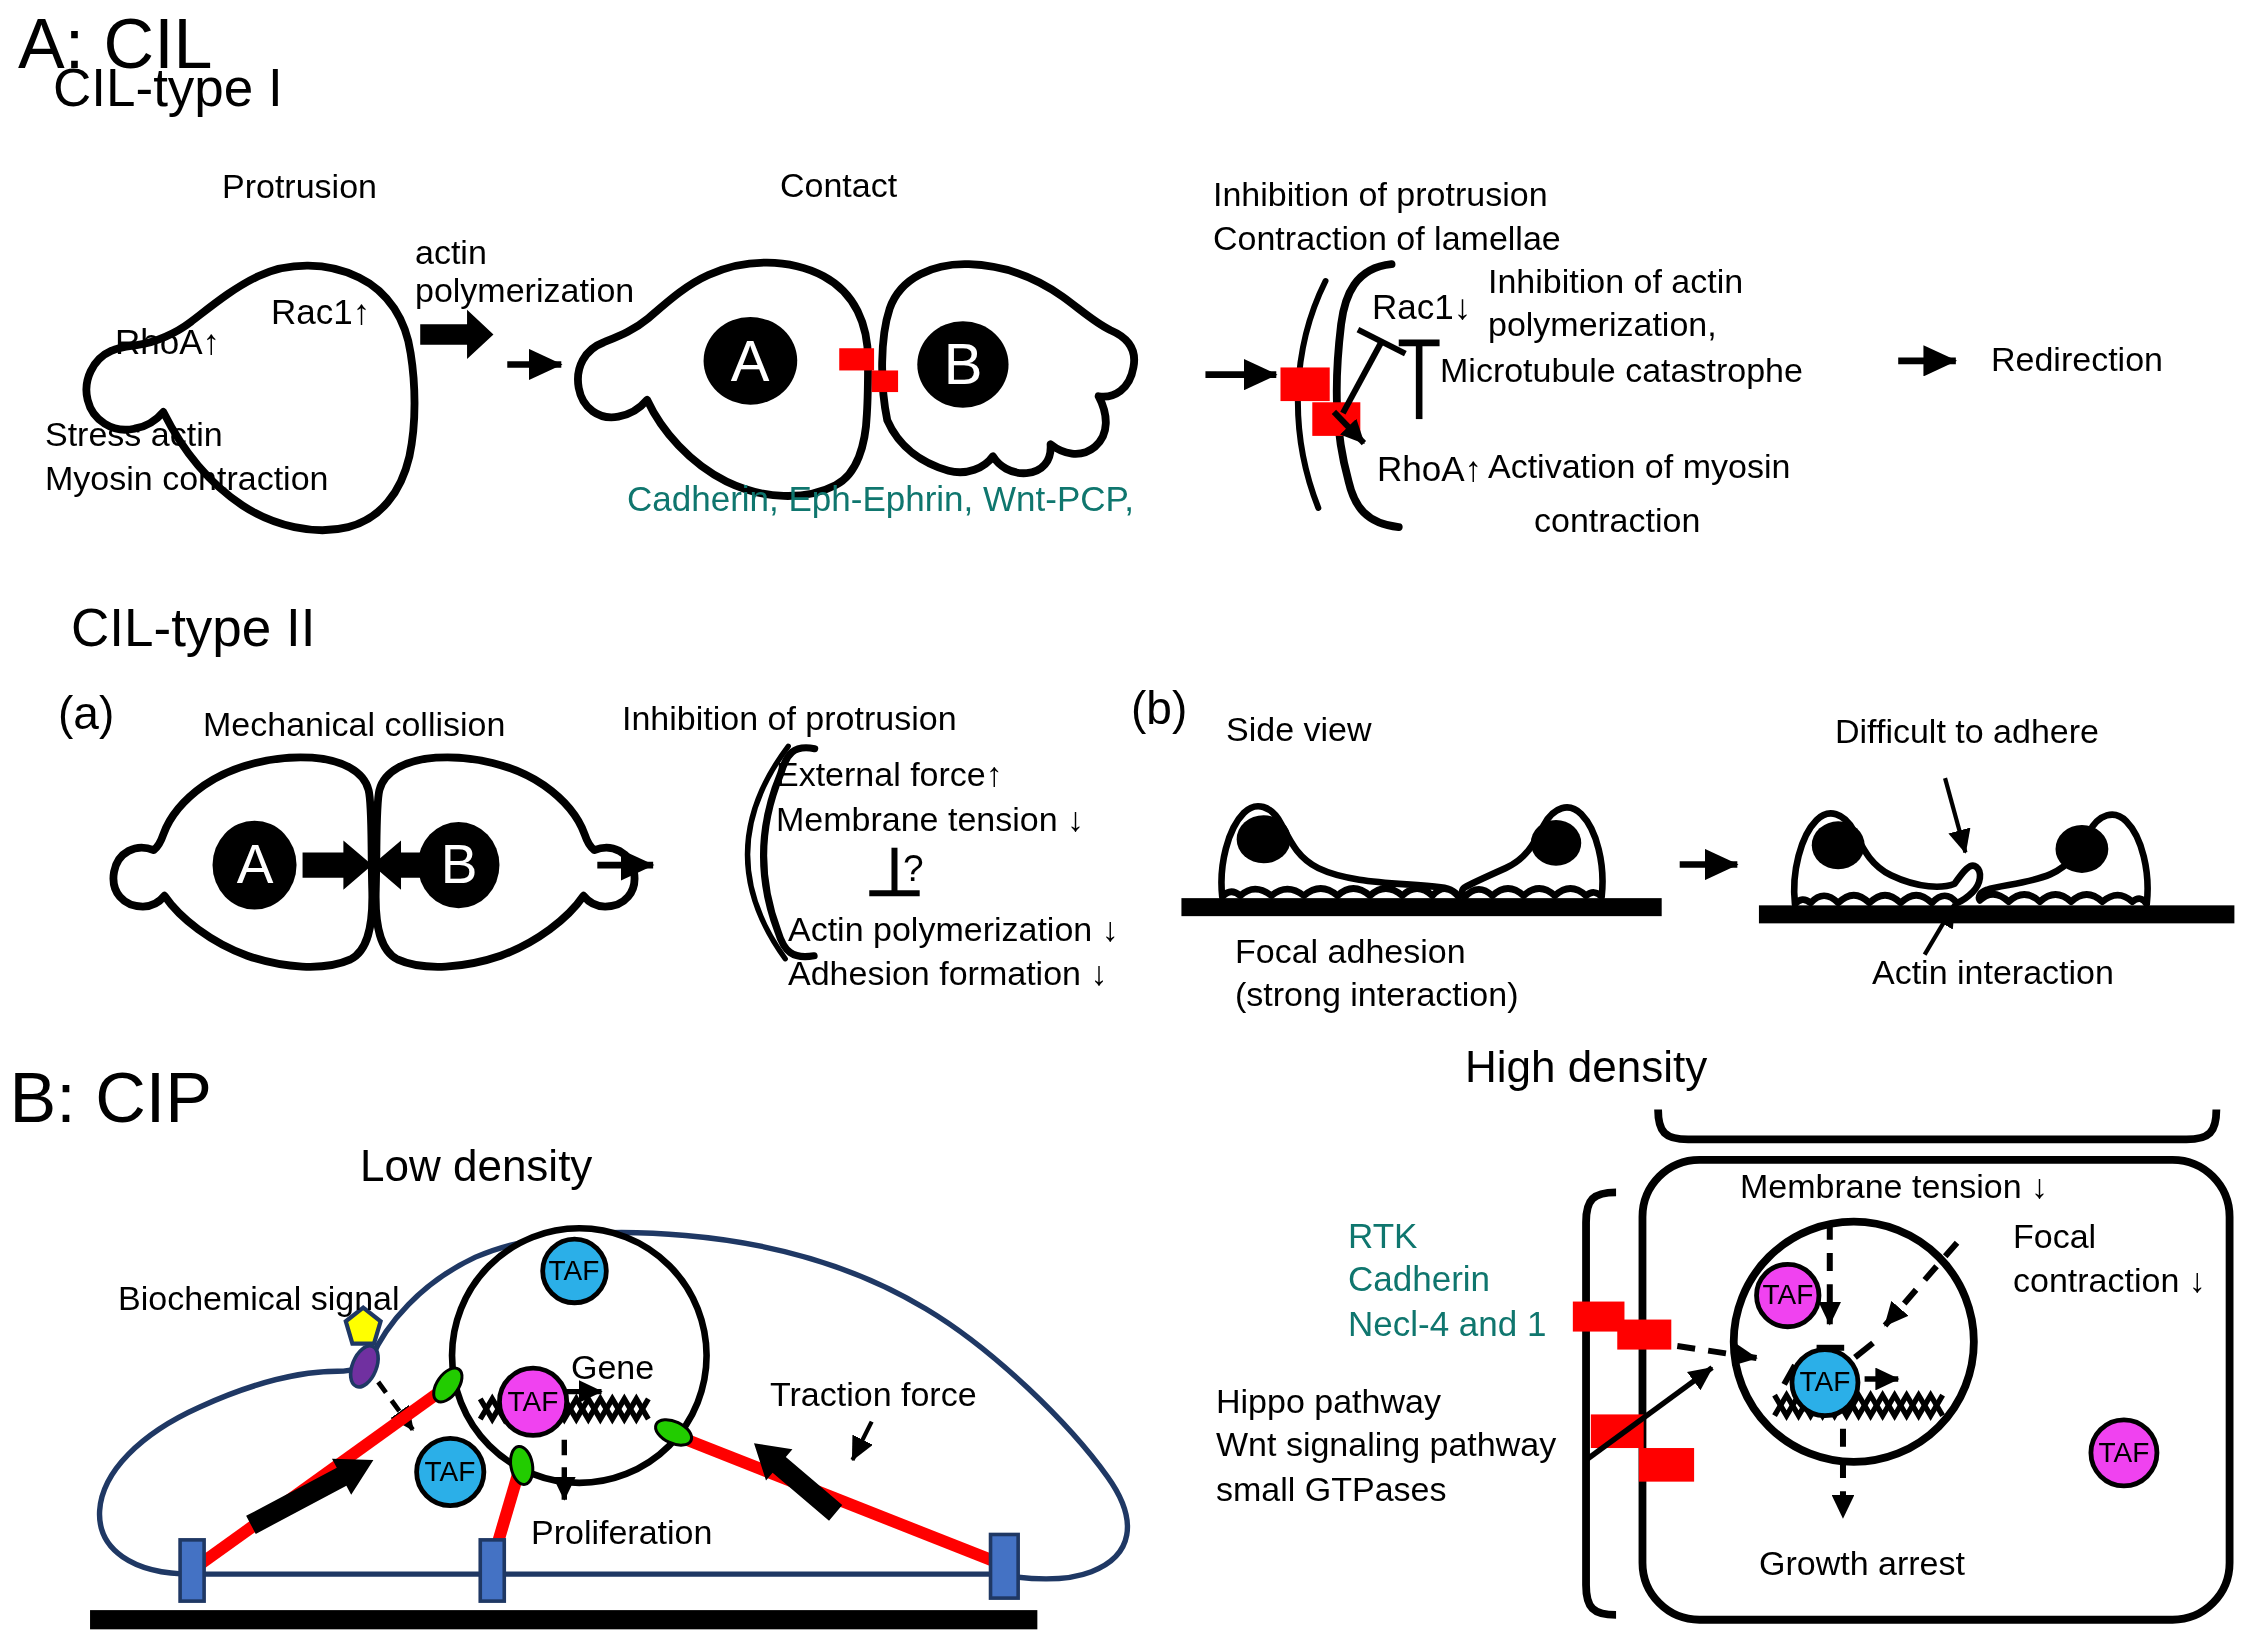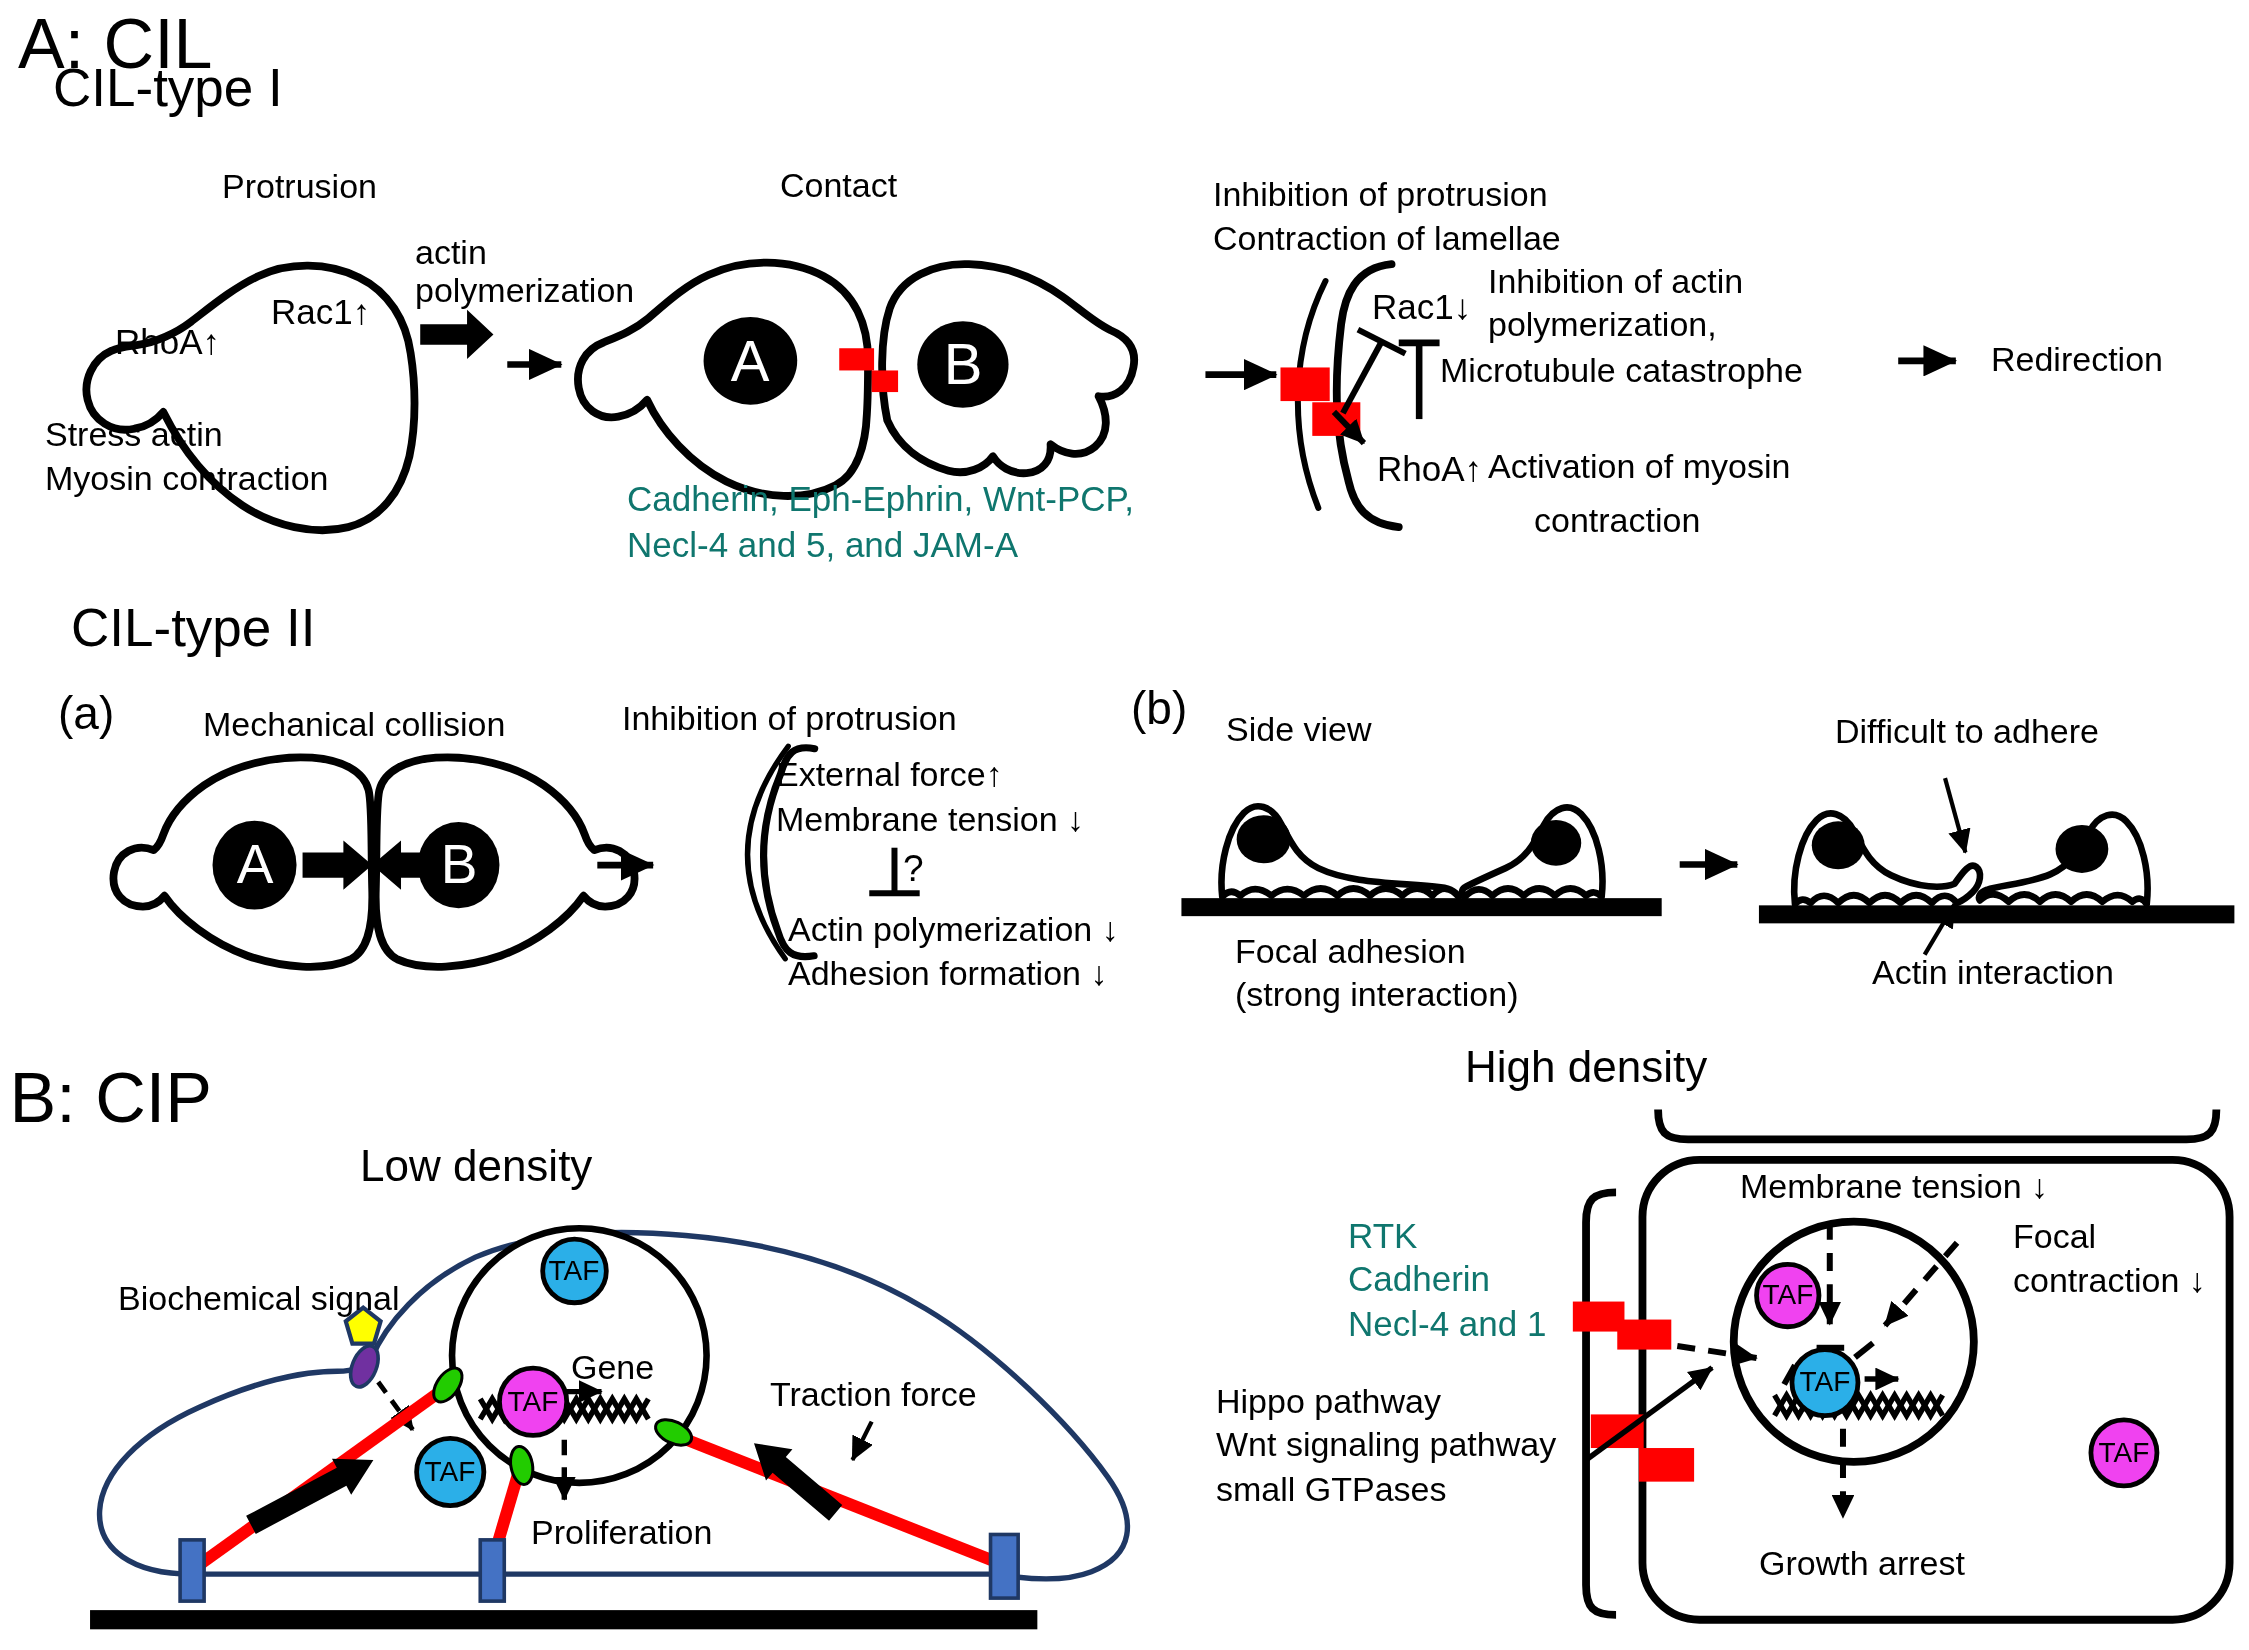--- a/index.html
+++ b/index.html
@@ -168,21 +168,20 @@
 <div class="lbl f58" style="left:115px;top:322px">RhoA↑</div>
 <div class="lbl f58" style="left:271px;top:292px">Rac1↑</div>
 <div class="lbl f56" style="left:415px;top:233px">actin</div>
 <div class="lbl f56" style="left:415px;top:271px">polymerization</div>
 <div class="lbl f56" style="left:45px;top:415px">Stress actin</div>
 <div class="lbl f56" style="left:45px;top:459px">Myosin contraction</div>
 <div class="lbl f56" style="left:780px;top:166px">Contact</div>
 <div class="lbl ctr f96 white" style="left:750px;top:361px">A</div>
 <div class="lbl ctr f96 white" style="left:963px;top:364px">B</div>
 <div class="lbl f58 red" style="left:627px;top:479px">Cadherin, Eph-Ephrin, Wnt-PCP,</div>
-<div class="lbl f58 red" style="left:627px;top:525px">Necl-4 and 5, and JAM-A</div>
 <div class="lbl f56" style="left:1213px;top:175px">Inhibition of protrusion</div>
 <div class="lbl f56" style="left:1213px;top:219px">Contraction of lamellae</div>
 <div class="lbl f58" style="left:1372px;top:287px">Rac1↓</div>
 <div class="lbl f56" style="left:1488px;top:262px">Inhibition of actin</div>
 <div class="lbl f56" style="left:1488px;top:305px">polymerization,</div>
 <div class="lbl f56" style="left:1440px;top:351px">Microtubule catastrophe</div>
 <div class="lbl f58" style="left:1377px;top:449px">RhoA↑</div>
 <div class="lbl f56" style="left:1488px;top:447px">Activation of myosin</div>
 <div class="lbl f56" style="left:1534px;top:501px">contraction</div>
 <div class="lbl f56" style="left:1991px;top:340px">Redirection</div>

